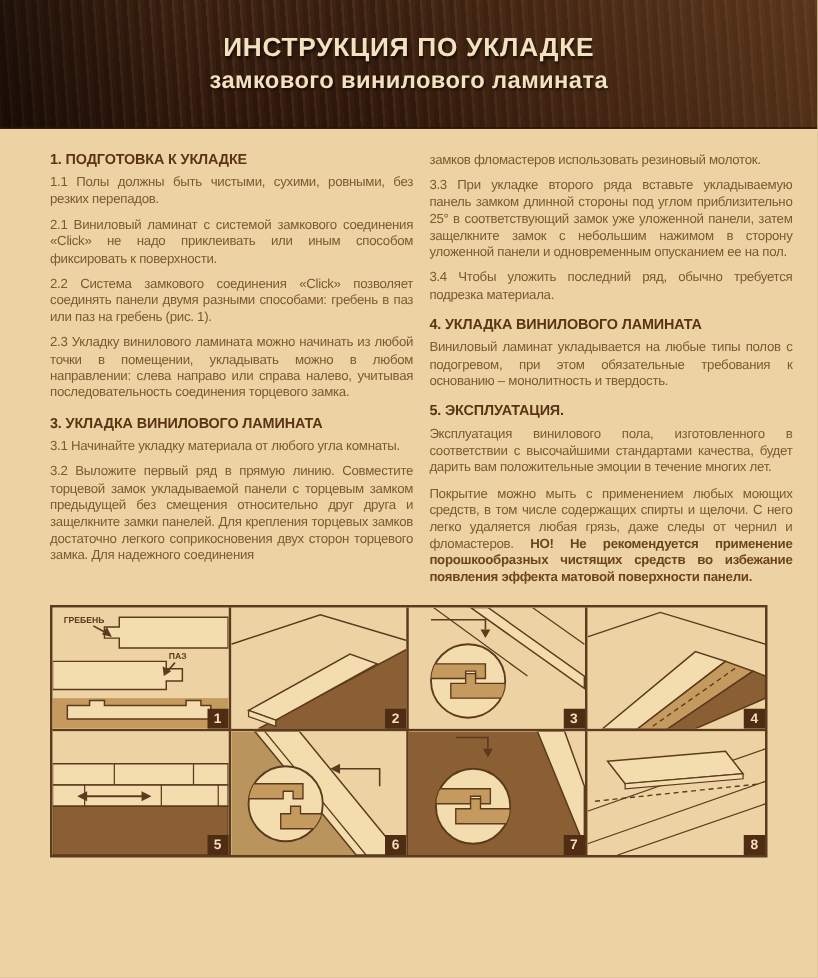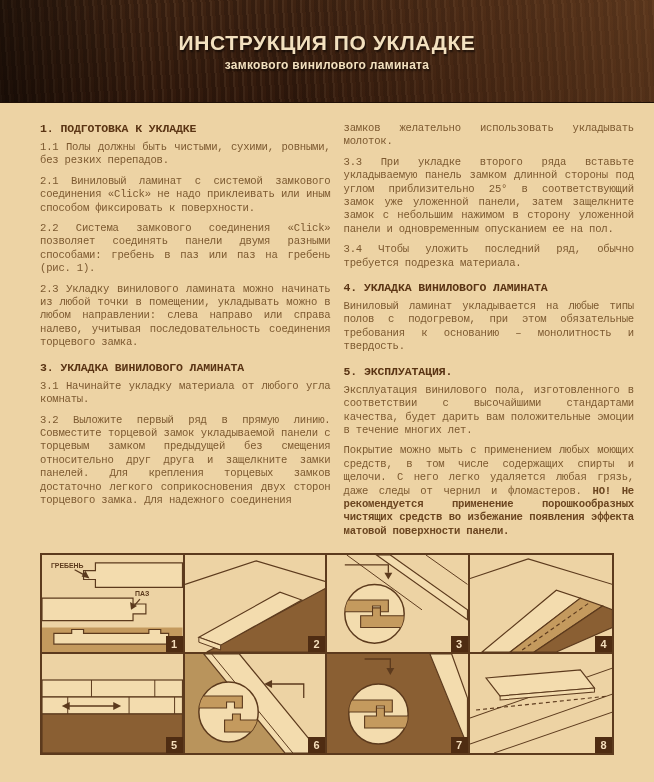--- a/index.html
+++ b/index.html
@@ -20,26 +20,26 @@
       linear-gradient(90deg, rgba(0,0,0,.45) 0%, rgba(0,0,0,0) 22%, rgba(0,0,0,0) 45%, rgba(124,74,38,.28) 75%, rgba(140,88,46,.38) 100%),
       repeating-linear-gradient(86deg, rgba(255,228,185,.05) 0 2px, rgba(0,0,0,0) 2px 5px, rgba(0,0,0,.14) 5px 9px),
       linear-gradient(180deg, #46281466 0%, #31190c 100%);
     border-bottom:1px solid #1f1006;
   }
   .title {
     color:#f3e1bf; font-size:21px; font-weight:bold; letter-spacing:.6px;
     text-shadow:1px 2px 2px rgba(0,0,0,.55);
   }
   .subtitle {
-    color:#f3e1bf; font-size:12px; font-weight:bold; letter-spacing:.3px;
+    color:#f3e1bf; font-size:19px; font-weight:bold; letter-spacing:.3px;
     text-shadow:1px 2px 2px rgba(0,0,0,.55);
   }
   
   .content {
-    display:flex; gap:13px; padding:19px 20px 4px 40px; flex:0 0 auto;font-family:Liberation Mono, monospace;
+    display:flex; gap:13px; padding:19px 20px 4px 40px; flex:0 0 auto;
   }
   .col { flex:1 1 0; min-width:0; }
   .sec-heading {
     color:#5a3414; font-size:11.5px; font-weight:bold; letter-spacing:-.1px;
     margin:11px 0 6px 0;
   }
   .col .sec-heading:first-child { margin-top:0; }
   .para {
     color:#7c5930; font-size:10.6px; line-height:13.4px; letter-spacing:-.22px;
     text-align:justify; margin:0 0 7px 0;
@@ -81,21 +81,21 @@
       <p class="para">2.1 Виниловый ламинат с системой замкового соединения «Click» не надо приклеивать или иным способом фиксировать к поверхности.</p>
       <p class="para">2.2 Система замкового соединения «Click» позволяет соединять панели двумя разными способами: гребень в паз или паз на гребень (рис. 1).</p>
       <p class="para">2.3 Укладку винилового ламината можно начинать из любой точки в помещении, укладывать можно в любом направлении: слева направо или справа налево, учитывая последовательность соединения торцевого замка.</p>
 
       <div class="sec-heading">3. УКЛАДКА ВИНИЛОВОГО ЛАМИНАТА</div>
       <p class="para">3.1 Начинайте укладку материала от любого угла комнаты.</p>
       <p class="para">3.2 Выложите первый ряд в прямую линию. Совместите торцевой замок укладываемой панели с торцевым замком предыдущей без смещения относительно друг друга и защелкните замки панелей. Для крепления торцевых замков достаточно легкого соприкосновения двух сторон торцевого замка. Для надежного соединения</p>
     </div>
 
     <div class="col">
-      <p class="para">замков желательно использовать укладывать молоток.</p>
+      <p class="para">замков фломастеров использовать резиновый молоток.</p>
       <p class="para">3.3 При укладке второго ряда вставьте укладываемую панель замком длинной стороны под углом приблизительно 25° в соответствующий замок уже уложенной панели, затем защелкните замок с небольшим нажимом в сторону уложенной панели и одновременным опусканием ее на пол.</p>
       <p class="para">3.4 Чтобы уложить последний ряд, обычно требуется подрезка материала.</p>
 
       <div class="sec-heading">4. УКЛАДКА ВИНИЛОВОГО ЛАМИНАТА</div>
       <p class="para">Виниловый ламинат укладывается на любые типы полов с подогревом, при этом обязательные требования к основанию – монолитность и твердость.</p>
 
       <div class="sec-heading">5. ЭКСПЛУАТАЦИЯ.</div>
       <p class="para">Эксплуатация винилового пола, изготовленного в соответствии с высочайшими стандартами качества, будет дарить вам положительные эмоции в течение многих лет.</p>
 
       <p class="para"><span>Покрытие можно мыть с применением любых моющих средств, в том числе содержащих спирты и щелочи. С него легко удаляется любая грязь, даже следы от чернил и фломастеров. </span><strong>НО! Не рекомендуется применение порошкообразных чистящих средств во избежание появления эффекта матовой поверхности панели.</strong></p>

